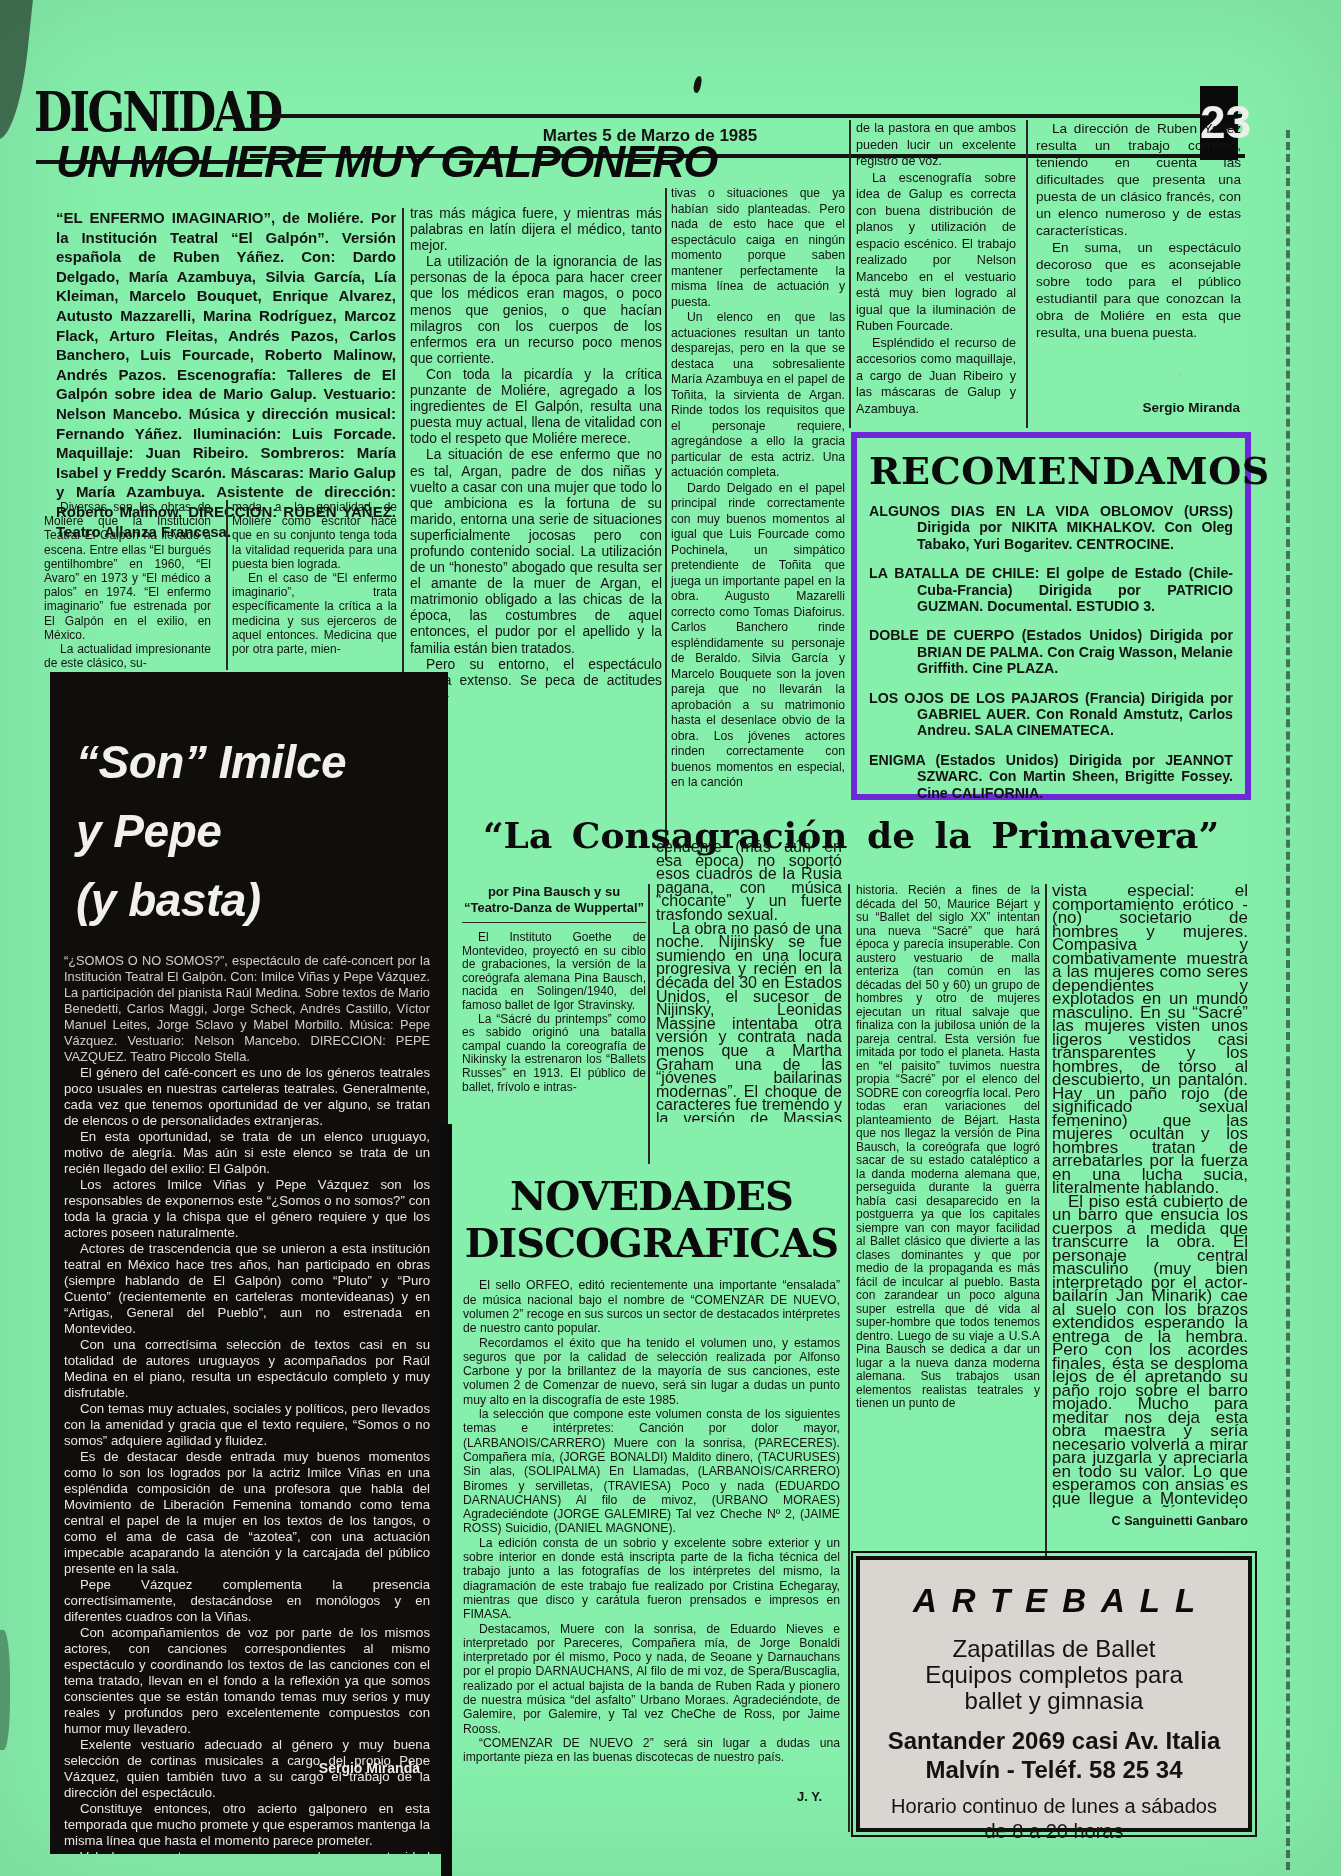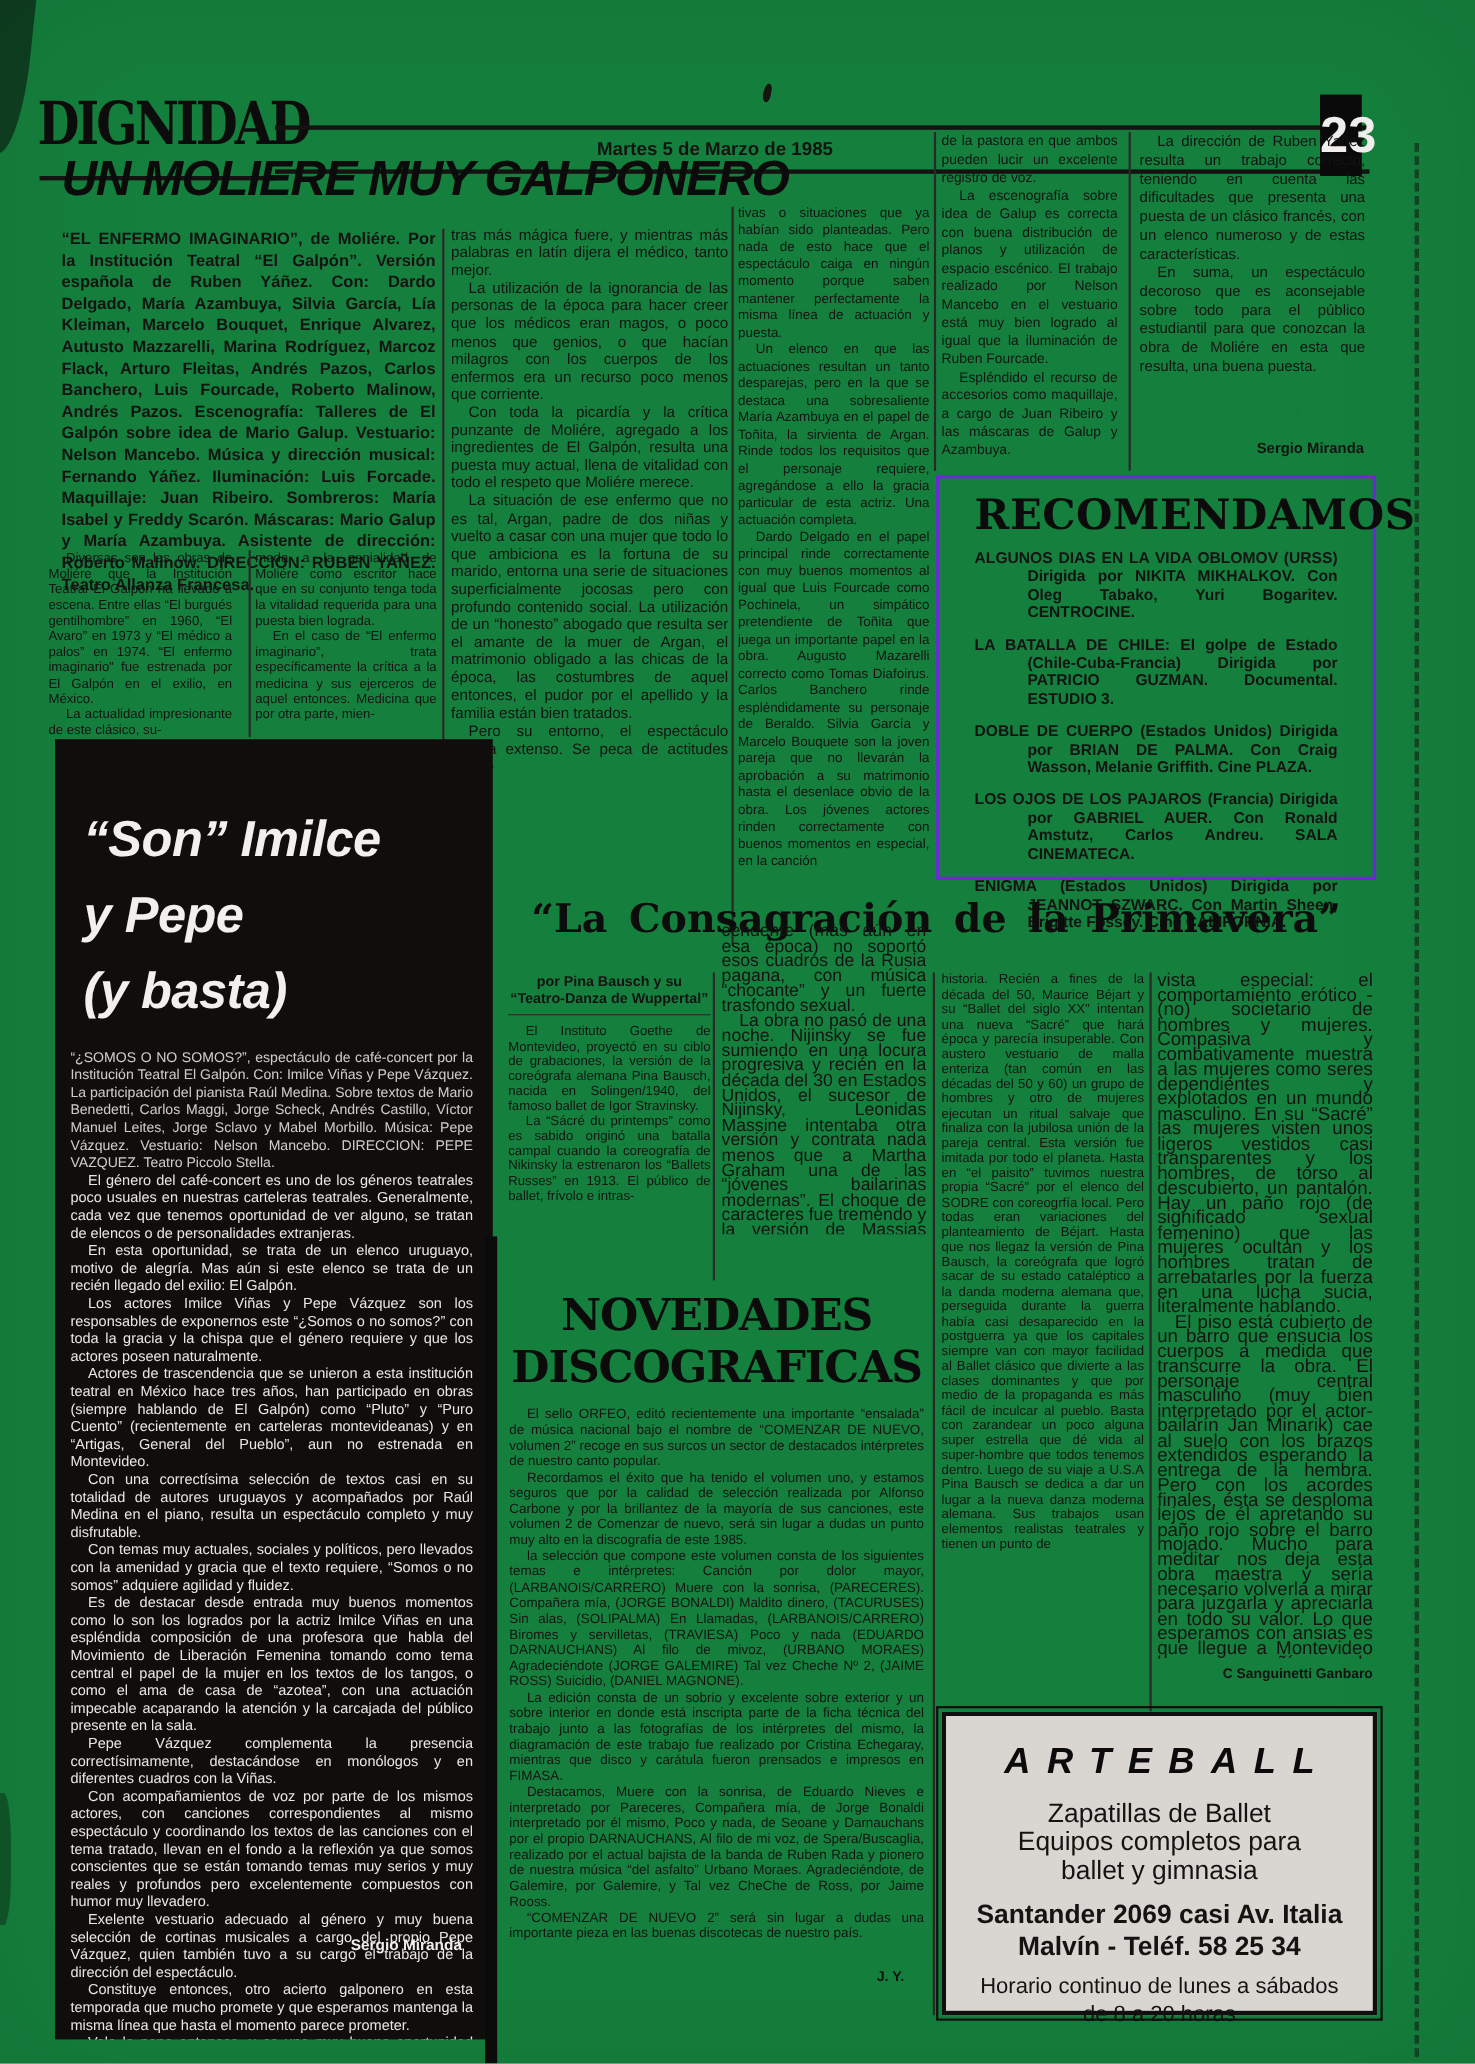--- a/index.html
+++ b/index.html
@@ -1,16 +1,16 @@
 <!DOCTYPE html>
 <html><head>
 <meta charset="utf-8">
 <style>
   html,body{margin:0;padding:0;background:#b9b6b1;}
-  #page{position:relative;width:1341px;height:1876px;background:#15803d;overflow:hidden;
+  #page{position:relative;width:1341px;height:1876px;background:#86efac;overflow:hidden;
         font-family:"Liberation Sans",sans-serif;color:#141312;
         box-shadow:inset 0 0 140px rgba(0,0,0,.10);}
   .noise{position:absolute;inset:0;pointer-events:none;opacity:.5;
     background:
       radial-gradient(circle at 12% 8%, rgba(0,0,0,.05) 0 2px, transparent 3px),
       radial-gradient(circle at 40% 30%, rgba(0,0,0,.04) 0 1px, transparent 2px),
       radial-gradient(circle at 70% 62%, rgba(0,0,0,.05) 0 1px, transparent 2px),
       radial-gradient(circle at 88% 20%, rgba(0,0,0,.05) 0 2px, transparent 3px),
       radial-gradient(circle at 25% 80%, rgba(0,0,0,.04) 0 2px, transparent 3px);}
   .abs{position:absolute;}
@@ -32,22 +32,22 @@
   .col.cont p:first-child{text-indent:0;}
   #m-col1{left:44px;top:500px;width:167px;height:170px;font-size:12px;line-height:14.2px;}
   #m-col2{left:232px;top:500px;width:165px;height:170px;font-size:12px;line-height:14.2px;}
   #m-col3{left:410px;top:206px;width:252px;height:656px;font-size:13.8px;line-height:16.1px;}
   #m-col4{left:671px;top:186px;width:174px;height:630px;font-size:12.2px;line-height:15.5px;}
   #m-col5{left:856px;top:120px;width:160px;height:312px;font-size:12.6px;line-height:16.5px;}
   #m-col6{left:1036px;top:120px;width:205px;height:280px;font-size:13.6px;line-height:17px;}
   .byline{position:absolute;font-weight:bold;text-align:right;}
   #m-byline{left:1040px;top:400px;width:200px;font-size:13.5px;}
   
-  #recbox{left:851px;top:432px;width:400px;height:368px;border:3px solid #6d28d9;
-          padding:8px 32px;box-sizing:border-box;}
+  #recbox{left:851px;top:432px;width:400px;height:368px;border:6px solid #6d28d9;
+          padding:8px 12px;box-sizing:border-box;}
   #rec-title{font-family:"DejaVu Serif",serif;font-weight:900;font-size:38px;text-align:center;
              letter-spacing:.5px;margin:2px 0 10px;color:#0b0b0b;}
   .rec-items p{margin:0 0 13px;font-size:14.2px;line-height:16.4px;font-weight:bold;
                padding-left:48px;text-indent:-48px;text-align:justify;}
   
   #sonbox{left:50px;top:672px;width:398px;height:1182px;background:#0f0e0d;color:#eae7e2;
           box-sizing:border-box;overflow:hidden;}
   #son-title p{margin:0;font-size:46px;font-style:italic;font-weight:900;line-height:1.5;
                color:#f2f0ec;letter-spacing:-.5px;}
   #son-title{padding:24px 0 6px 26px;margin-top:32px;}

